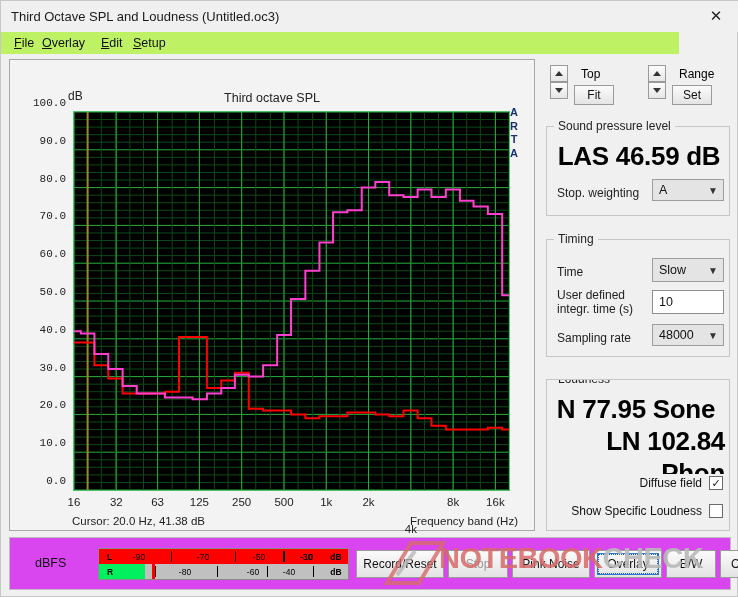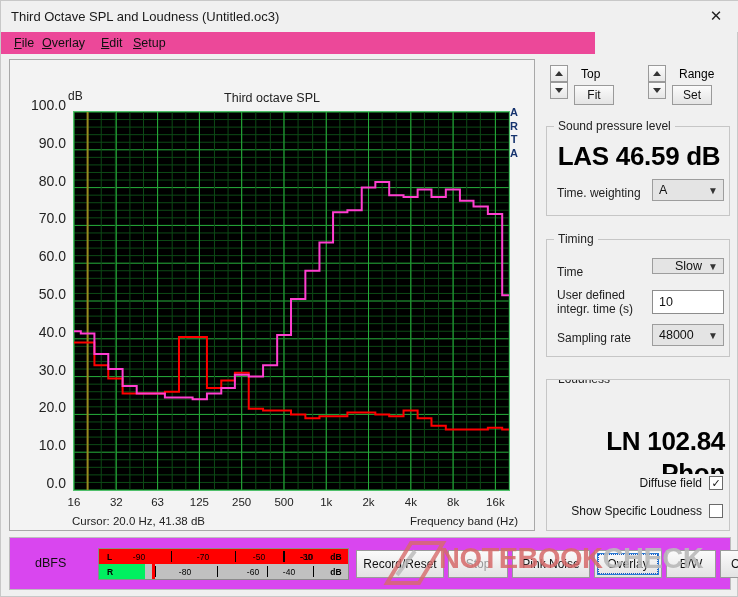--- a/index.html
+++ b/index.html
@@ -12,32 +12,32 @@
     position:relative;
   }
   #app{position:absolute;inset:0;background:#f0f0f0;border:1px solid #c8c8c8;box-sizing:border-box;}
 
   
   .titlebar{position:absolute;left:0;top:0;width:738px;height:31px;background:#f0f0f0;}
   .title-text{position:absolute;left:10px;top:8px;font-size:13px;color:#1a1a1a;white-space:nowrap;}
   .close-btn{position:absolute;right:0;top:0;width:46px;height:30px;display:flex;align-items:center;justify-content:center;font-size:15px;color:#222;cursor:pointer;}
 
   
-  .menubar{position:absolute;left:0;top:31px;width:594px;height:22px;background:#ec4899;}
+  .menubar{position:absolute;left:0;top:31px;width:678px;height:22px;background:#bef264;}
   .menu-item{position:absolute;top:3px;font-size:12.5px;color:#111;cursor:default;padding:1px 3px;}
   .menu-item u{text-decoration:underline;}
 
   
   .chart-panel{position:absolute;left:8px;top:58px;width:526px;height:472px;background:#f3f3f3;border:1px solid #a8a8a8;box-sizing:border-box;}
   .chart-title{position:absolute;left:0;top:31px;width:100%;text-align:center;font-size:12.5px;color:#222;}
   .db-label{position:absolute;left:58px;top:29px;font-size:12px;color:#222;}
   .arta{position:absolute;left:495px;top:46px;width:18px;font-size:11px;line-height:13.5px;color:#16336e;font-weight:700;text-align:center;}
   .plot{position:absolute;left:64px;top:52px;width:435px;height:378px;background:#000000;outline:1px solid #4fbf6a;}
   .ylabels{position:absolute;left:0px;top:44px;width:56px;}
-  .ylabels div{position:absolute;right:0;font-size:14px;color:#222;text-align:right;width:54px;}
+  .ylabels div{position:absolute;right:0;font-size:11px;color:#222;text-align:right;width:54px;font-family:Liberation Mono, monospace;}
   .xlabels{position:absolute;left:0;top:436px;width:526px;height:16px;}
   .xlabels div{position:absolute;font-size:11.5px;color:#222;text-align:center;transform:translateX(-50%);}
   .cursor-text{position:absolute;left:62px;top:455px;font-size:11.5px;color:#222;}
   .freq-axis-label{position:absolute;right:16px;top:455px;font-size:11.5px;color:#222;}
 
   
   .right{position:absolute;left:543px;top:58px;width:188px;}
   .spin{display:inline-block;width:18px;vertical-align:top;}
   .spin button{display:block;width:18px;height:17px;background:linear-gradient(#fcfcfc,#e6e6e6);border:1px solid #9a9a9a;padding:0;cursor:pointer;line-height:0;}
   .spin button span{display:block;width:0;height:0;margin:0 auto;}
@@ -219,21 +219,21 @@
 
     <div class="xlabels" id="xlabels">
         <div style="left: 64px;">16</div>
         <div style="left: 106.283px;">32</div>
         <div style="left: 147.606px;">63</div>
         <div style="left: 189.404px;">125</div>
         <div style="left: 231.687px;">250</div>
         <div style="left: 273.971px;">500</div>
         <div style="left: 316.254px;">1k</div>
         <div style="left: 358.537px;">2k</div>
-        <div style="left: 400.821px;">4k</div>
+        <div style="left: 400.821px; margin-top: 27px;">4k</div>
         <div style="left: 443.104px;">8k</div>
         <div style="left: 485.388px;">16k</div>
       </div>
     <div class="cursor-text">Cursor:   20.0 Hz, 41.38 dB</div>
     <div class="freq-axis-label">Frequency band (Hz)</div>
   </div>
 
   <div class="right">
 
     <div class="topctl" style="left:6px;top:6px">
@@ -258,48 +258,49 @@
             <span></span>
           </button>
       </div>
     </div>
     <div style="position:absolute;left:135px;top:8px;font-size:12px;">Range</div>
     <button class="btn" style="position:absolute;left:128px;top:26px;width:40px;height:20px;">Set</button>
 
     <div class="grp" style="left:2px;top:67px;width:184px;height:90px;">
       <div class="grp-cap">Sound pressure level</div>
       <div class="bigval" style="position:absolute;left:0;top:14px;width:184px;text-align:center;">LAS 46.59 dB</div>
-      <div class="fieldlabel" style="position:absolute;left:10px;top:59px;">Time. weighting</div>
+      <div class="fieldlabel" style="position:absolute;left:10px;top:59px;">Stop. weighting</div>
       <div class="combo" style="left:105px;top:52px;width:72px;height:22px;">
         <span class="v">A</span>
         <span class="ar">▼</span>
       </div>
     </div>
 
     <div class="grp" style="left:2px;top:180px;width:184px;height:118px;">
       <div class="grp-cap">Timing</div>
       <div class="fieldlabel" style="position:absolute;left:10px;top:25px;">Time</div>
-      <div class="combo" style="left:105px;top:18px;width:72px;height:16px;padding-left:16px;">
+      <div class="combo" style="left:105px;top:18px;width:72px;height:24px;">
         <span class="v">Slow</span>
         <span class="ar">▼</span>
       </div>
       <div class="fieldlabel" style="position:absolute;left:10px;top:48px;line-height:14px;">
         <div>User defined</div>
         <div>integr. time (s)</div>
       </div>
       <div class="txtin" style="left:105px;top:50px;width:72px;height:24px;">10</div>
       <div class="fieldlabel" style="position:absolute;left:10px;top:91px;">Sampling rate</div>
       <div class="combo" style="left:105px;top:84px;width:72px;height:22px;">
         <span class="v">48000</span>
         <span class="ar">▼</span>
       </div>
     </div>
 
     <div class="grp" style="left:2px;top:320px;width:184px;height:152px;overflow:hidden;">
       <div class="grp-cap">Loudness</div>
+      <div class="bigval" style="position:absolute;left:0;top:14px;width:178px;text-align:center;">N 77.95 Sone</div>
       <div class="bigval" style="position:absolute;left:0;top:46px;width:178px;text-align:right;">LN 102.84</div>
       <div class="bigval" style="position:absolute;left:0;top:78px;width:178px;text-align:right;">Phon</div>
       <div style="position:absolute;left:2px;top:94px;width:180px;height:56px;background:#f0f0f0;"></div>
       <div class="chkrow" style="left:0;top:96px;width:176px;">
         <span>Diffuse field</span>
         <span class="chkbox">✓</span>
       </div>
       <div class="chkrow" style="left:0;top:124px;width:176px;">
         <span>Show Specific Loudness</span>
         <span class="chkbox"></span>

